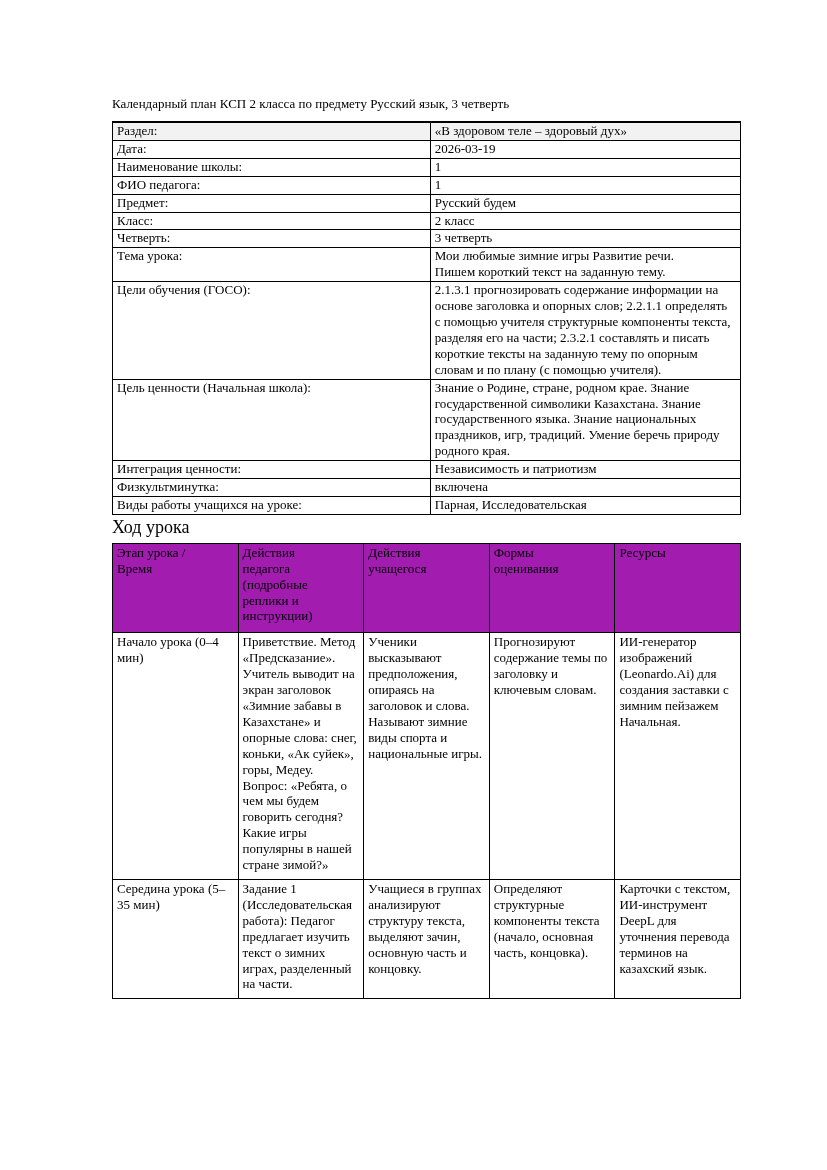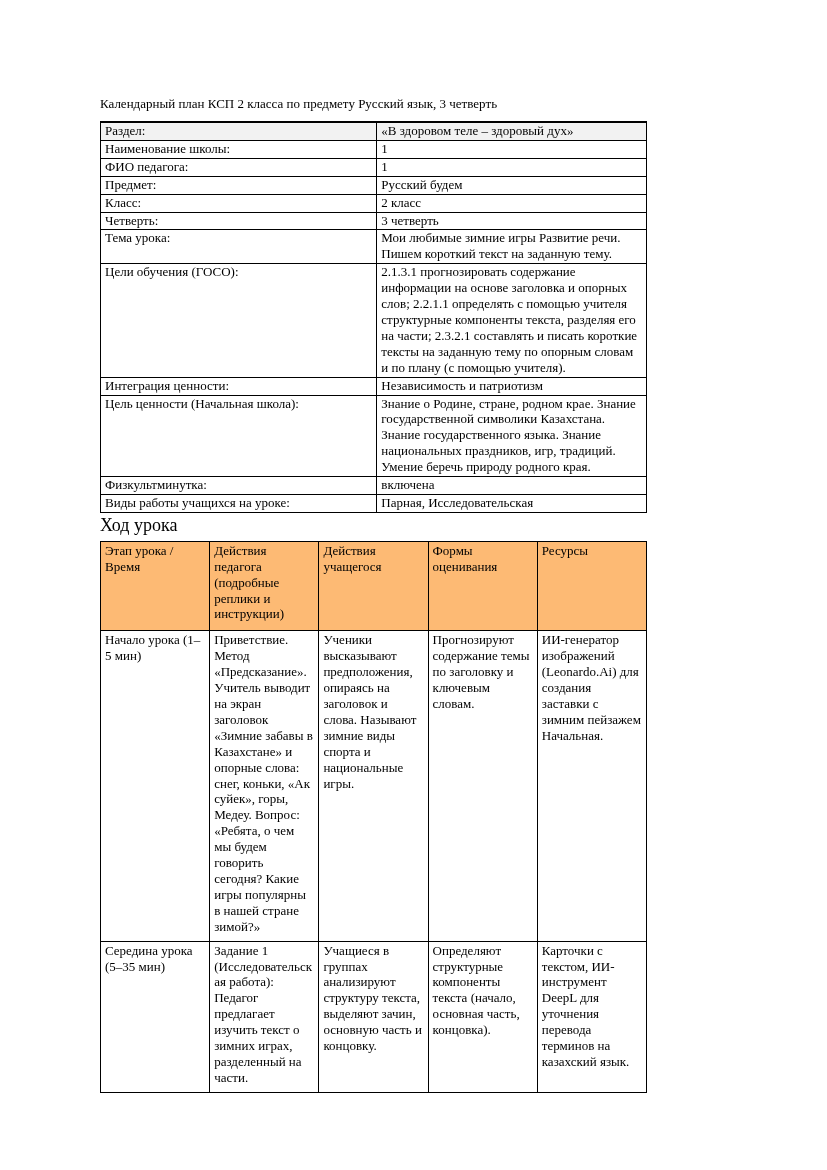--- a/index.html
+++ b/index.html
@@ -10,33 +10,33 @@
   body {
     position: relative;
     width: 827px;
     height: 1170px;
     overflow: hidden;
     font-family: "Liberation Serif", "DejaVu Serif", serif;
     color: #000000;
   }
   .page {
     position: absolute;
-    left: 100px;
+    left: 112px;
     top: 96px;
     width: 629px;
   }
   .doc-title {
     font-size: 13px;
     line-height: 16px;
     margin: 0 0 9px 0;
   }
   table {
     border-collapse: collapse;
     table-layout: fixed;
-    width: 547px;
+    width: 629px;
   }
   .info-table {
     border-top: 2px solid #000;
   }
   td, th {
     border: 1px solid #000000;
     vertical-align: top;
     text-align: left;
     font-size: 13px;
     line-height: 15.9px;
@@ -48,21 +48,21 @@
   .info-table .col-value { width: 49.4%; }
   .shaded { background: #f2f2f2; }
   .pre { white-space: pre-line; }
   .section-heading {
     font-size: 18px;
     line-height: 16px;
     margin: 4px 0 8px 0;
   }
   .lesson-table col { width: 20%; }
   .lesson-table th {
-    background: #fdba74;
+    background: #a21caf;
     white-space: pre-line;
     padding: 1px 4px 8px 4px;
   }
   .lesson-table td {
     padding: 1px 4px 6px 4px;
   }
 </style>
 </head>
 <body>
 
@@ -72,20 +72,24 @@
 
   <table class="info-table">
     <colgroup>
         <col class="col-label">
         <col class="col-value">
       </colgroup>
     <tbody>
       <tr>
         <td class="shaded">Раздел:</td>
         <td class="shaded pre">«В здоровом теле – здоровый дух»</td>
+      </tr>
+      <tr>
+        <td>Дата:</td>
+        <td class="pre">2026-03-19</td>
       </tr>
       <tr>
         <td>Наименование школы:</td>
         <td class="pre">1</td>
       </tr>
       <tr>
         <td>ФИО педагога:</td>
         <td class="pre">1</td>
       </tr>
       <tr>
@@ -103,26 +107,26 @@
       <tr>
         <td>Тема урока:</td>
         <td class="pre">Мои любимые зимние игры Развитие речи.
 Пишем короткий текст на заданную тему.</td>
       </tr>
       <tr>
         <td>Цели обучения (ГОСО):</td>
         <td class="pre">2.1.3.1 прогнозировать содержание информации на основе заголовка и опорных слов; 2.2.1.1 определять с помощью учителя структурные компоненты текста, разделяя его на части; 2.3.2.1 составлять и писать короткие тексты на заданную тему по опорным словам и по плану (с помощью учителя).</td>
       </tr>
       <tr>
+        <td>Цель ценности (Начальная школа):</td>
+        <td class="pre">Знание о Родине, стране, родном крае. Знание государственной символики Казахстана. Знание государственного языка. Знание национальных праздников, игр, традиций. Умение беречь природу родного края.</td>
+      </tr>
+      <tr>
         <td>Интеграция ценности:</td>
         <td class="pre">Независимость и патриотизм</td>
-      </tr>
-      <tr>
-        <td>Цель ценности (Начальная школа):</td>
-        <td class="pre">Знание о Родине, стране, родном крае. Знание государственной символики Казахстана. Знание государственного языка. Знание национальных праздников, игр, традиций. Умение беречь природу родного края.</td>
       </tr>
       <tr>
         <td>Физкультминутка:</td>
         <td class="pre">включена</td>
       </tr>
       <tr>
         <td>Виды работы учащихся на уроке:</td>
         <td class="pre">Парная, Исследовательская</td>
       </tr>
     </tbody>
@@ -149,21 +153,21 @@
 инструкции)</th>
         <th>Действия
 учащегося</th>
         <th>Формы
 оценивания</th>
         <th>Ресурсы</th>
       </tr>
     </thead>
     <tbody>
       <tr>
-        <td>Начало урока (1–5 мин)</td>
+        <td>Начало урока (0–4 мин)</td>
         <td>Приветствие. Метод «Предсказание». Учитель выводит на экран заголовок «Зимние забавы в Казахстане» и опорные слова: снег, коньки, «Ак суйек», горы, Медеу. Вопрос: «Ребята, о чем мы будем говорить сегодня? Какие игры популярны в нашей стране зимой?»</td>
         <td>Ученики высказывают предположения, опираясь на заголовок и слова. Называют зимние виды спорта и национальные игры.</td>
         <td>Прогнозируют содержание темы по заголовку и ключевым словам.</td>
         <td>ИИ-генератор изображений (Leonardo.Ai) для создания заставки с зимним пейзажем Начальная.</td>
       </tr>
       <tr>
         <td>Середина урока (5–35 мин)</td>
         <td>Задание 1 (Исследовательская работа): Педагог предлагает изучить текст о зимних играх, разделенный на части.</td>
         <td>Учащиеся в группах анализируют структуру текста, выделяют зачин, основную часть и концовку.</td>
         <td>Определяют структурные компоненты текста (начало, основная часть, концовка).</td>

